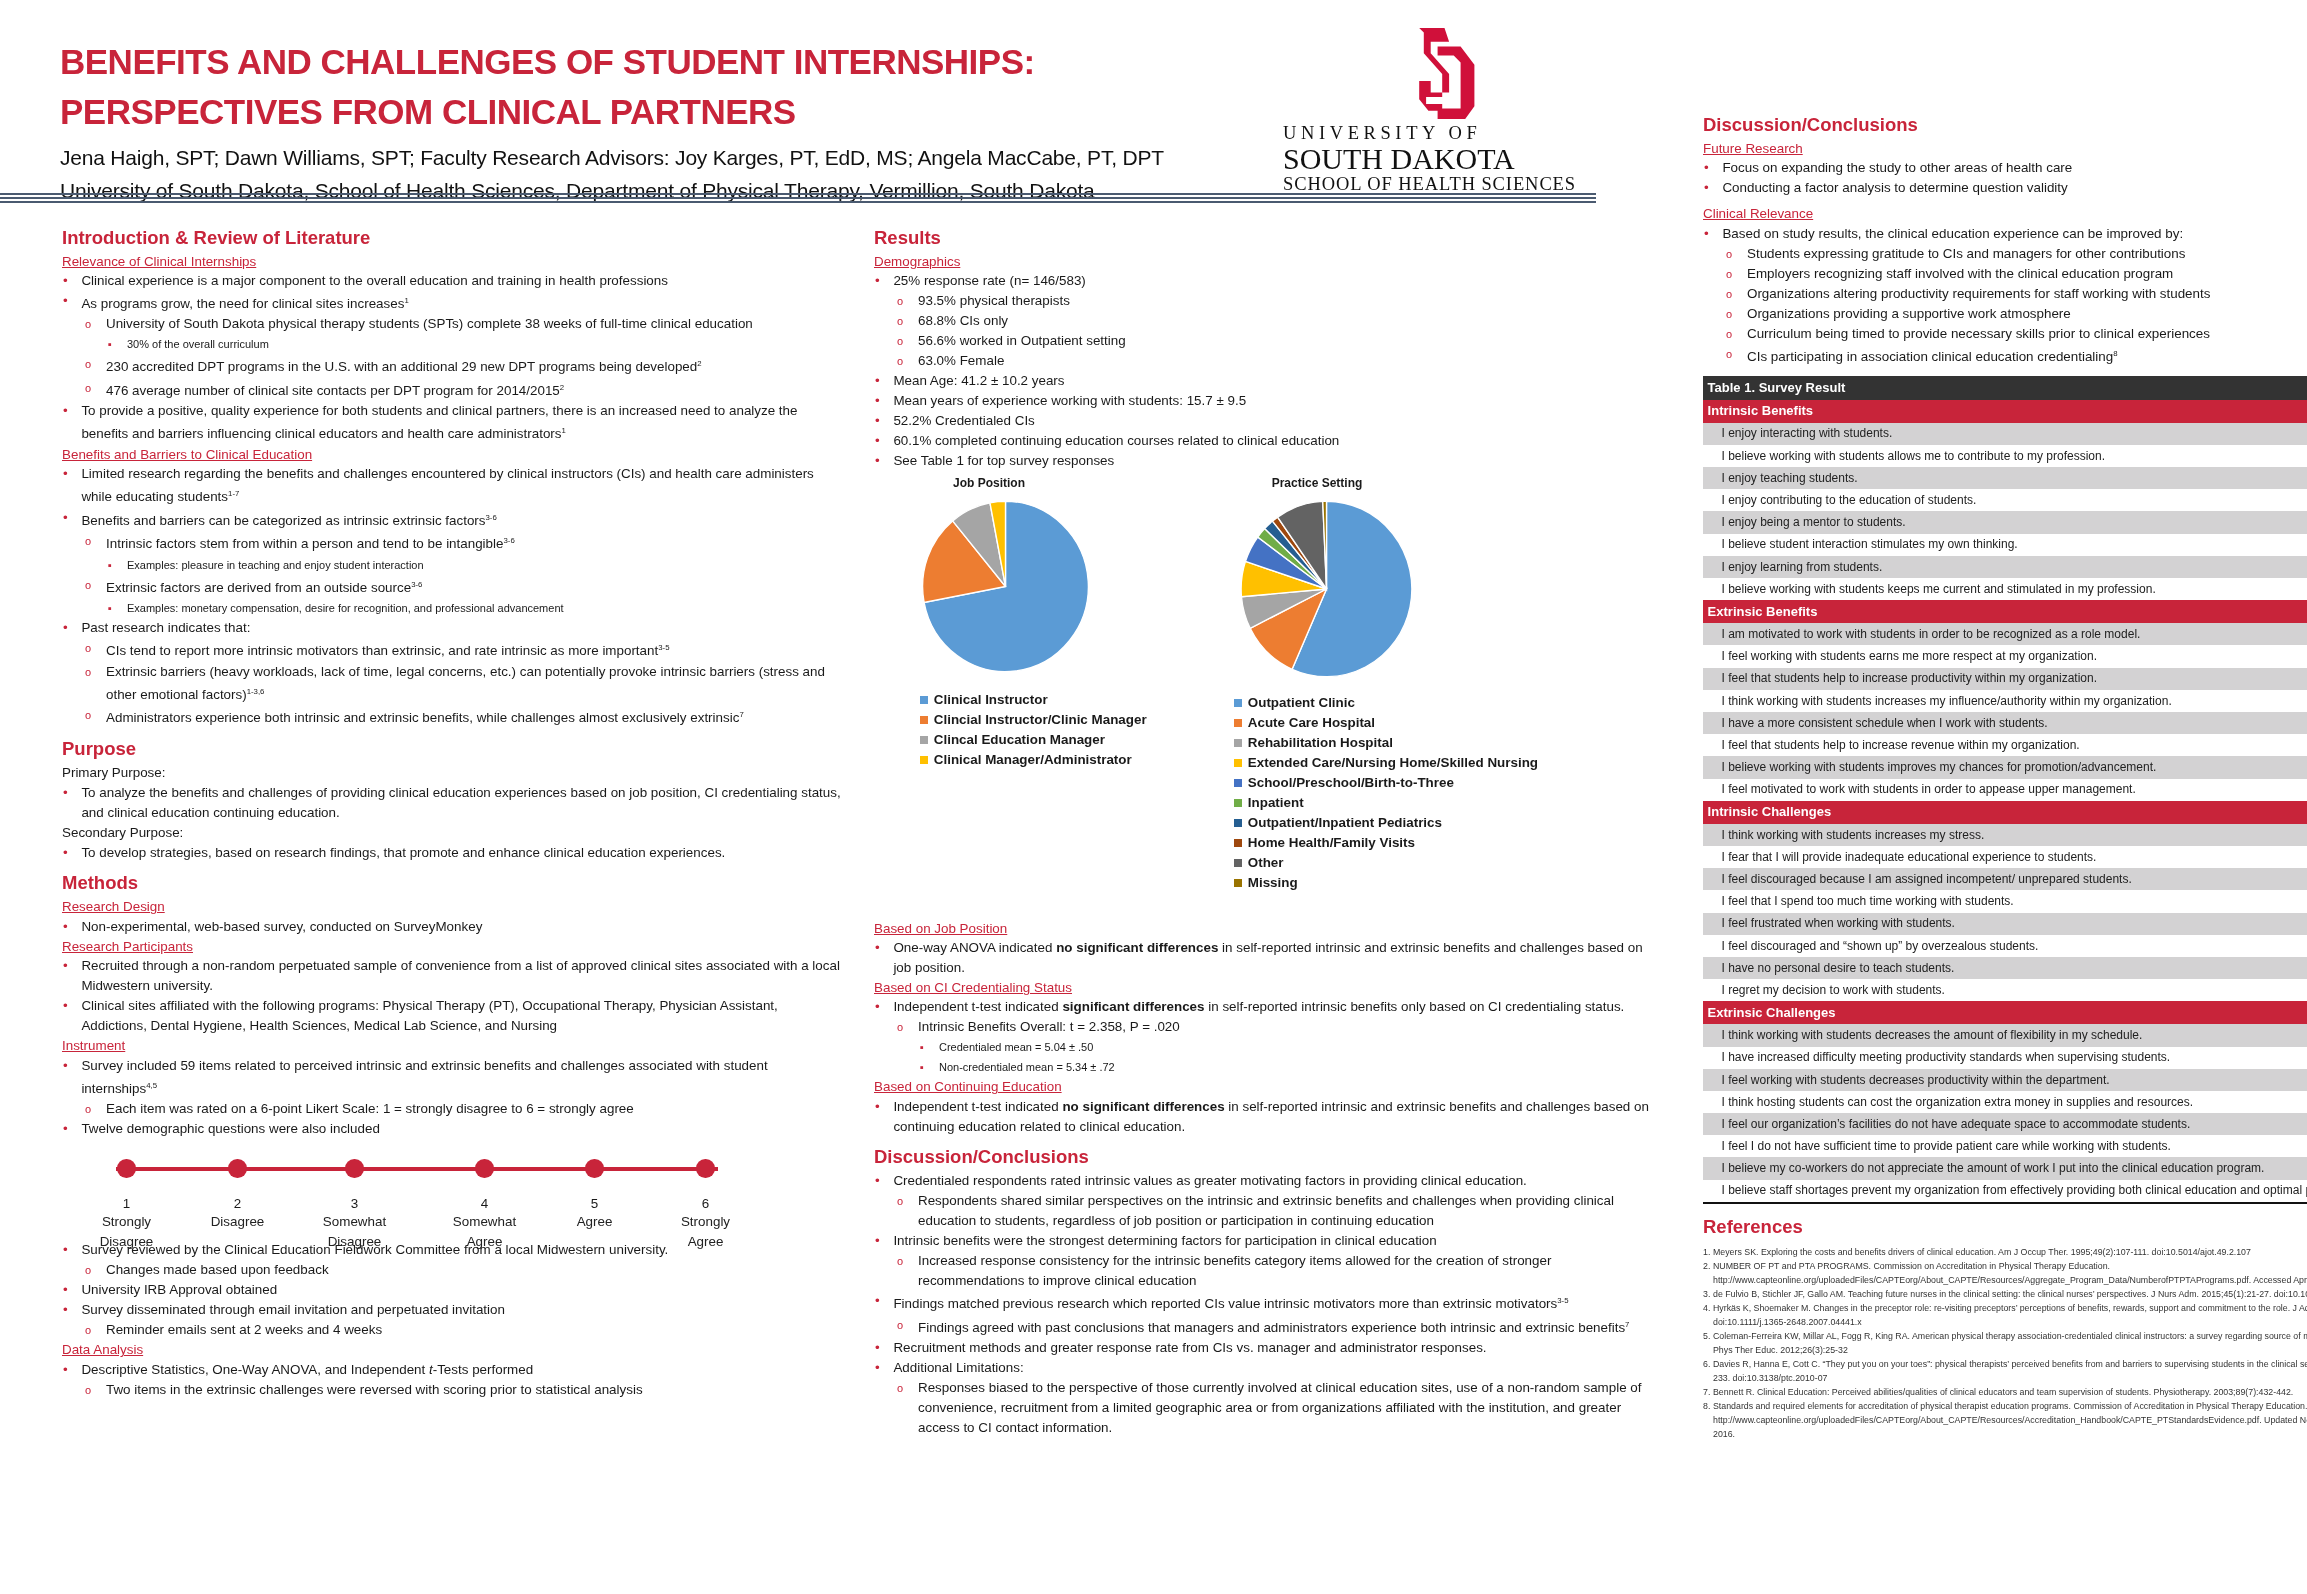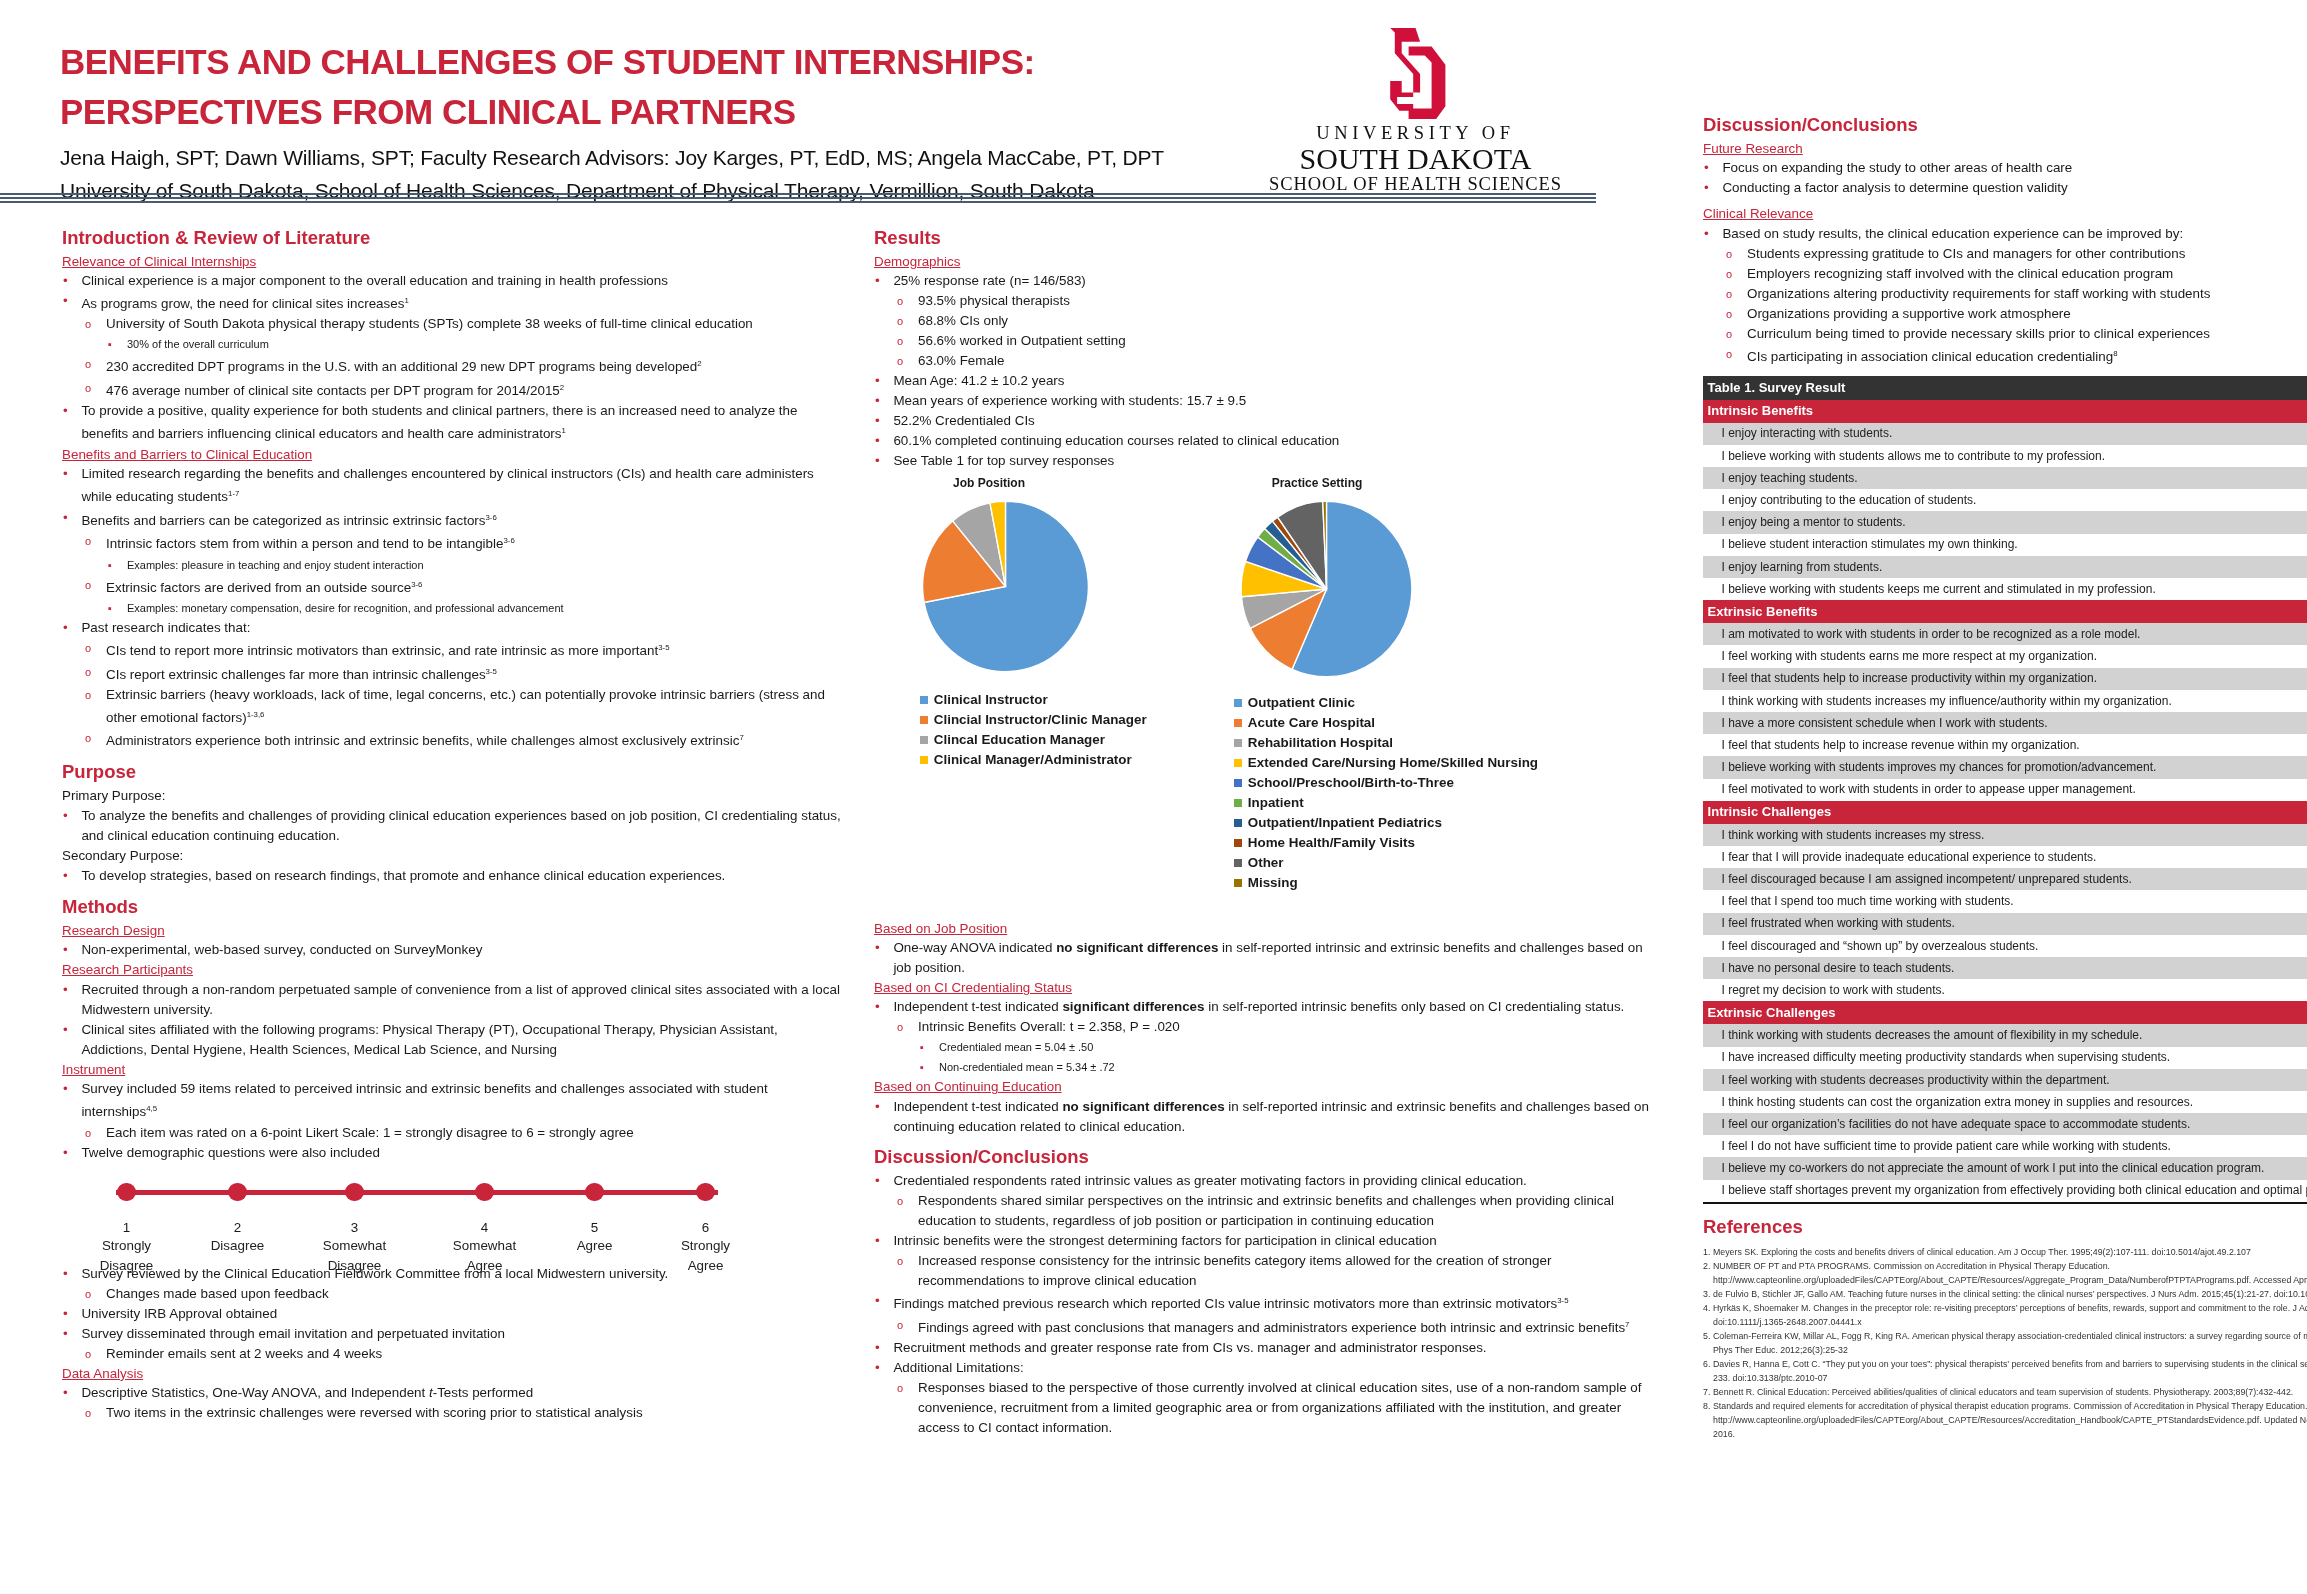--- a/index.html
+++ b/index.html
@@ -3,21 +3,21 @@
 <meta charset="utf-8">
 <style>
   * { box-sizing: border-box; margin: 0; padding: 0; }
   html, body { width: 2481px; height: 1595px; background: #ffffff; overflow: hidden; }
   body { font-family: "Liberation Sans", sans-serif; color: #1a1a1a; position: relative; }
   #header { position: absolute; left: 60px; top: 37px; width: 1246px; }
   #title { font-family: "Liberation Sans", sans-serif; font-weight: bold; color: #c8243a; font-size: 35px; line-height: 50px; letter-spacing: -0.5px; }
   .authors { font-weight: normal; font-size: 21px; line-height: 33px; color: #111; letter-spacing: -0.2px; margin-top: 3.7px; }
   #rule { position: absolute; left: 0; top: 193px; width: 1596px; height: 11px; }
   #rule div { height: 2.3px; background: #4a5a70; margin-bottom: 1.8px; }
-  #logo { position: absolute; left: 1254px; top: 18.5px; width: 323px; height: 175px; text-align: center; }
+  #logo { position: absolute; left: 1283px; top: 18.5px; width: 323px; height: 175px; text-align: left; }
   #logo svg { display: block; margin: 9.2px auto 0 auto; }
   .logo-l1 { font-family: "Liberation Serif", serif; font-size: 18.5px; letter-spacing: 4.6px; color: #111; margin-top: 3.7px; }
   .logo-l2 { font-family: "Liberation Serif", serif; font-size: 30px; line-height: 30px; color: #111; }
   .logo-l3 { font-family: "Liberation Serif", serif; font-size: 18.5px; letter-spacing: 0.9px; color: #111; }
 
   .col { position: absolute; }
   #col1 { left: 62px; top: 217px; width: 784px; }
   #col2 { left: 874px; top: 217px; width: 775px; }
   #col3 { left: 1703px; top: 104px; width: 761px; }
 
@@ -101,21 +101,20 @@
   <h3 class="sub">Benefits and Barriers to Clinical Education</h3>
   <ul>
     <li class="l1"><span>Limited research regarding the benefits and challenges encountered by clinical instructors (CIs) and health care administers while educating students</span><sup>1-7</sup></li>
     <li class="l1"><span>Benefits and barriers can be categorized as intrinsic extrinsic factors</span><sup>3-6</sup></li>
     <li class="l2"><span>Intrinsic factors stem from within a person and tend to be intangible</span><sup>3-6</sup></li>
     <li class="l3"><span>Examples: pleasure in teaching and enjoy student interaction</span></li>
     <li class="l2"><span>Extrinsic factors are derived from an outside source</span><sup>3-6</sup></li>
     <li class="l3"><span>Examples: monetary compensation, desire for recognition, and professional advancement</span></li>
     <li class="l1"><span>Past research indicates that:</span></li>
     <li class="l2"><span>CIs tend to report more intrinsic motivators than extrinsic, and rate intrinsic as more important</span><sup>3-5</sup></li>
-    <li class="l2"><span>CIs report extrinsic challenges far more than intrinsic challenges</span><sup>3-5</sup></li>
     <li class="l2"><span>Extrinsic barriers (heavy workloads, lack of time, legal concerns, etc.) can potentially provoke intrinsic barriers (stress and other emotional factors)</span><sup>1-3,6</sup></li>
     <li class="l2"><span>Administrators experience both intrinsic and extrinsic benefits, while challenges almost exclusively extrinsic</span><sup>7</sup></li>
   </ul>
 
   <h2 class="sec">Purpose</h2>
   <div class="p">Primary Purpose:</div>
   <ul>
       <li class="l1"><span>To analyze the benefits and challenges of providing clinical education experiences based on job position, CI credentialing status, and clinical education continuing education.</span></li>
     </ul>
   <div class="p">Secondary Purpose:</div>

